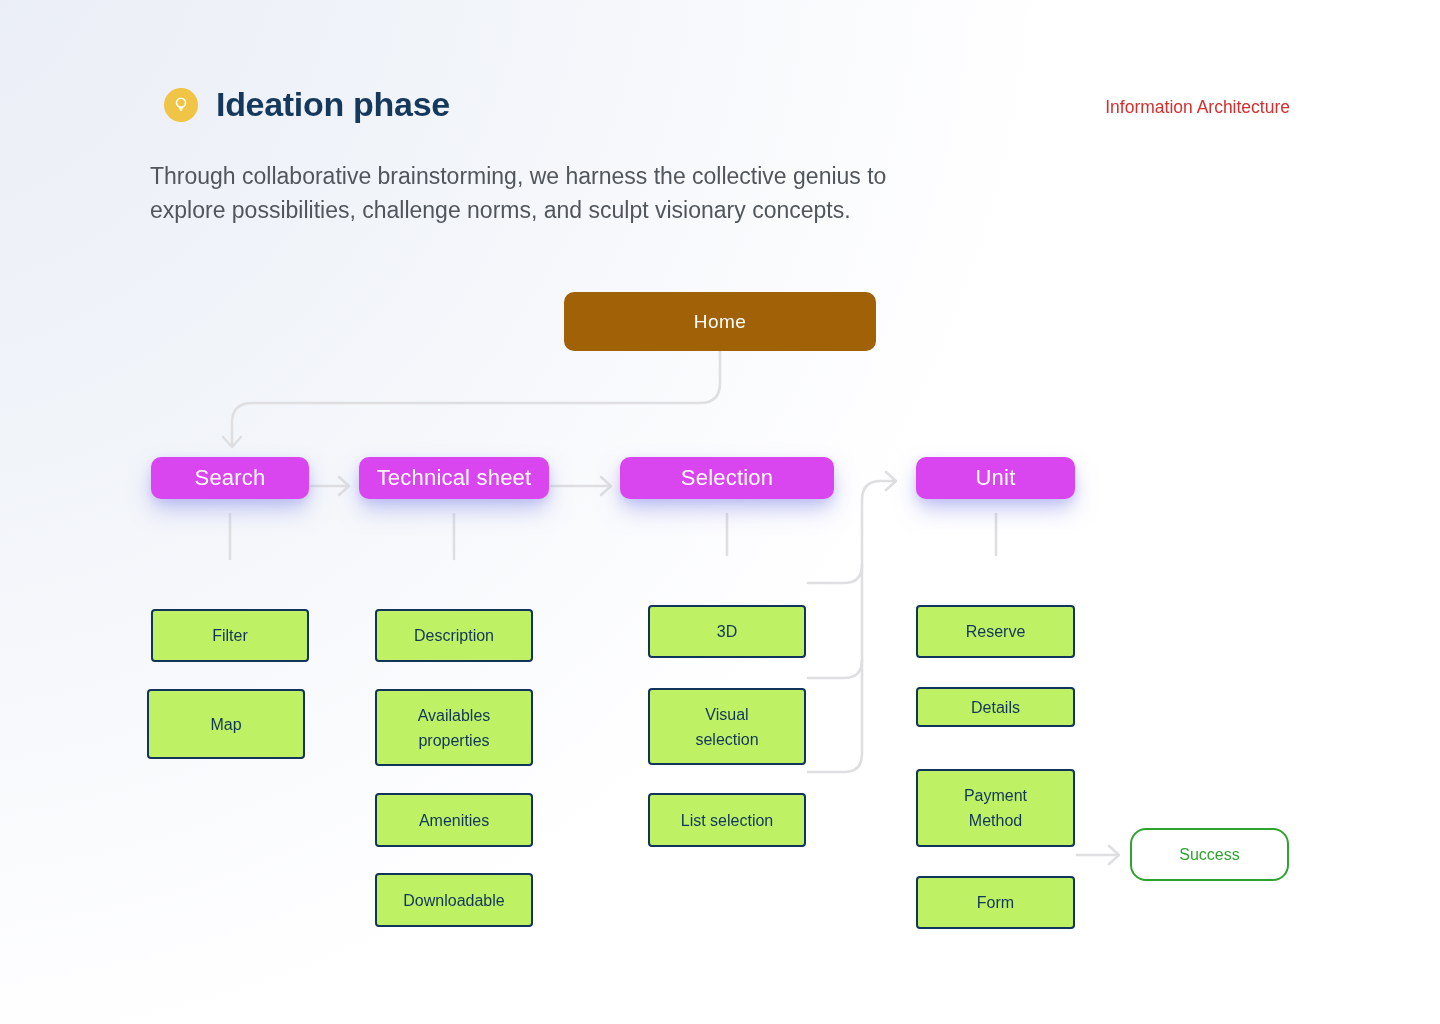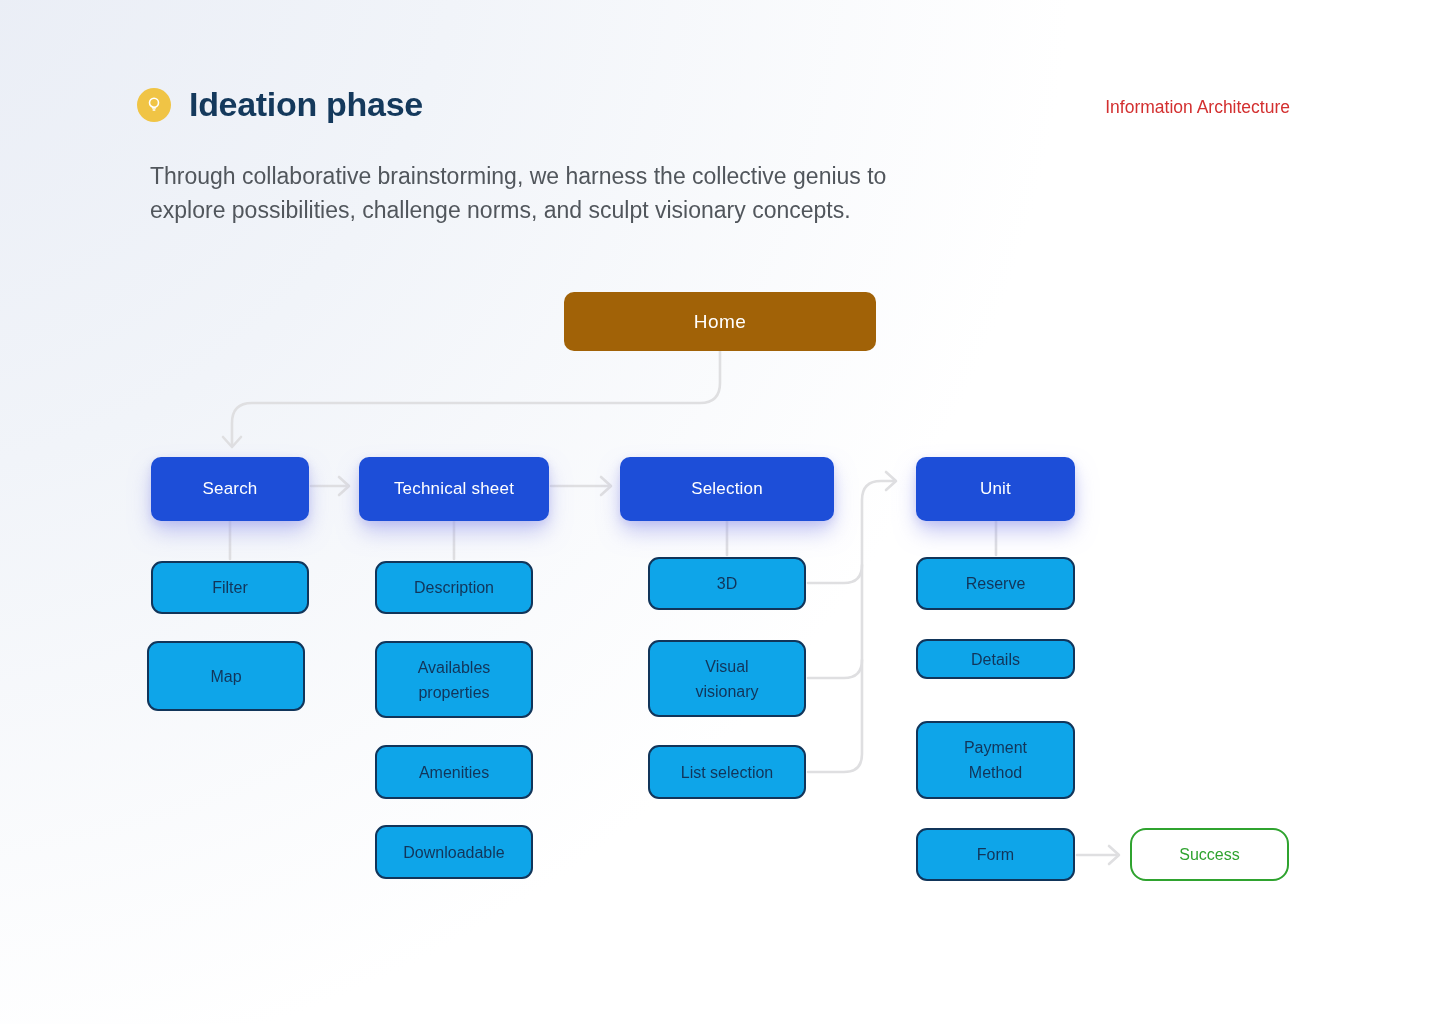--- a/index.html
+++ b/index.html
@@ -9,21 +9,21 @@
     background:
       radial-gradient(circle at -8% -10%, #e8ecf5 0%, #f1f4f9 30%, #ffffff 62%),
       #ffffff;
     position: relative;
     overflow: hidden;
   }
   .canvas { position: absolute; inset: 0; width: 1440px; height: 1024px; }
 
   
   .title-row {
-    position: absolute; left: 137px; top: 85px;
+    position: absolute; left: 164px; top: 85px;
     display: flex; align-items: center; gap: 18px;
   }
   .bulb-badge {
     width: 34px; height: 34px; border-radius: 50%;
     background: #F0C445;
     display: flex; align-items: center; justify-content: center;
     flex: 0 0 auto;
   }
   .page-title {
     font-size: 34px; font-weight: 700; color: #14395C; letter-spacing: -0.3px;
@@ -48,29 +48,30 @@
   .node {
     position: absolute; display: flex; align-items: center; justify-content: center;
     text-align: center;
   }
   .node-root {
     left: 564px; top: 292px; width: 312px; height: 59px;
     background: #a16207; border-radius: 10px;
     color: #ffffff; font-size: 19px; font-weight: 500; letter-spacing: 0.4px;
   }
   .node-parent {
-    top: 457px; height: 64px;
-    background: #1d4ed8; border-radius: 10px;
-    color: #ffffff; font-size: 17px; font-weight: 500; letter-spacing: 0.2px;
+    top: 457px; height: 42px;
+    background: #d946ef; border-radius: 10px;
+    color: #ffffff; font-size: 22px; font-weight: 500; letter-spacing: 0.2px;
     box-shadow: 0 12px 22px -2px rgba(150,153,235,0.55), 0 3px 8px rgba(150,153,235,0.28);
   }
   .node-child {
-    background: #0ea5e9; border: 2px solid #11355A; border-radius: 11px;
+    background: #bef264; border: 2px solid #11355A; border-radius: 4px;
     color: #12355A; font-size: 16px; font-weight: 500; line-height: 25px;
     width: 158px;
+    margin-top: 48px;
   }
   .node-child .lbl { display: inline-block; }
   .node-child.wrap-narrow .lbl { max-width: 96px; }
   .node-success {
     left: 1130px; top: 828px; width: 159px; height: 53px;
     background: #ffffff; border: 2px solid #2FA32F; border-radius: 16px;
     color: #2FA32F; font-size: 16px; font-weight: 500;
   }
 
   #p-search    { left: 151px; width: 158px; }
@@ -171,21 +172,21 @@
     <span class="lbl">Amenities</span>
   </div>
   <div class="node node-child" id="c-downloadable">
     <span class="lbl">Downloadable</span>
   </div>
 
   <div class="node node-child" id="c-3d">
     <span class="lbl">3D</span>
   </div>
   <div class="node node-child wrap-narrow" id="c-visual">
-    <span class="lbl">Visual visionary</span>
+    <span class="lbl">Visual selection</span>
   </div>
   <div class="node node-child" id="c-list">
     <span class="lbl">List selection</span>
   </div>
 
   <div class="node node-child" id="c-reserve">
     <span class="lbl">Reserve</span>
   </div>
   <div class="node node-child" id="c-details">
     <span class="lbl">Details</span>

